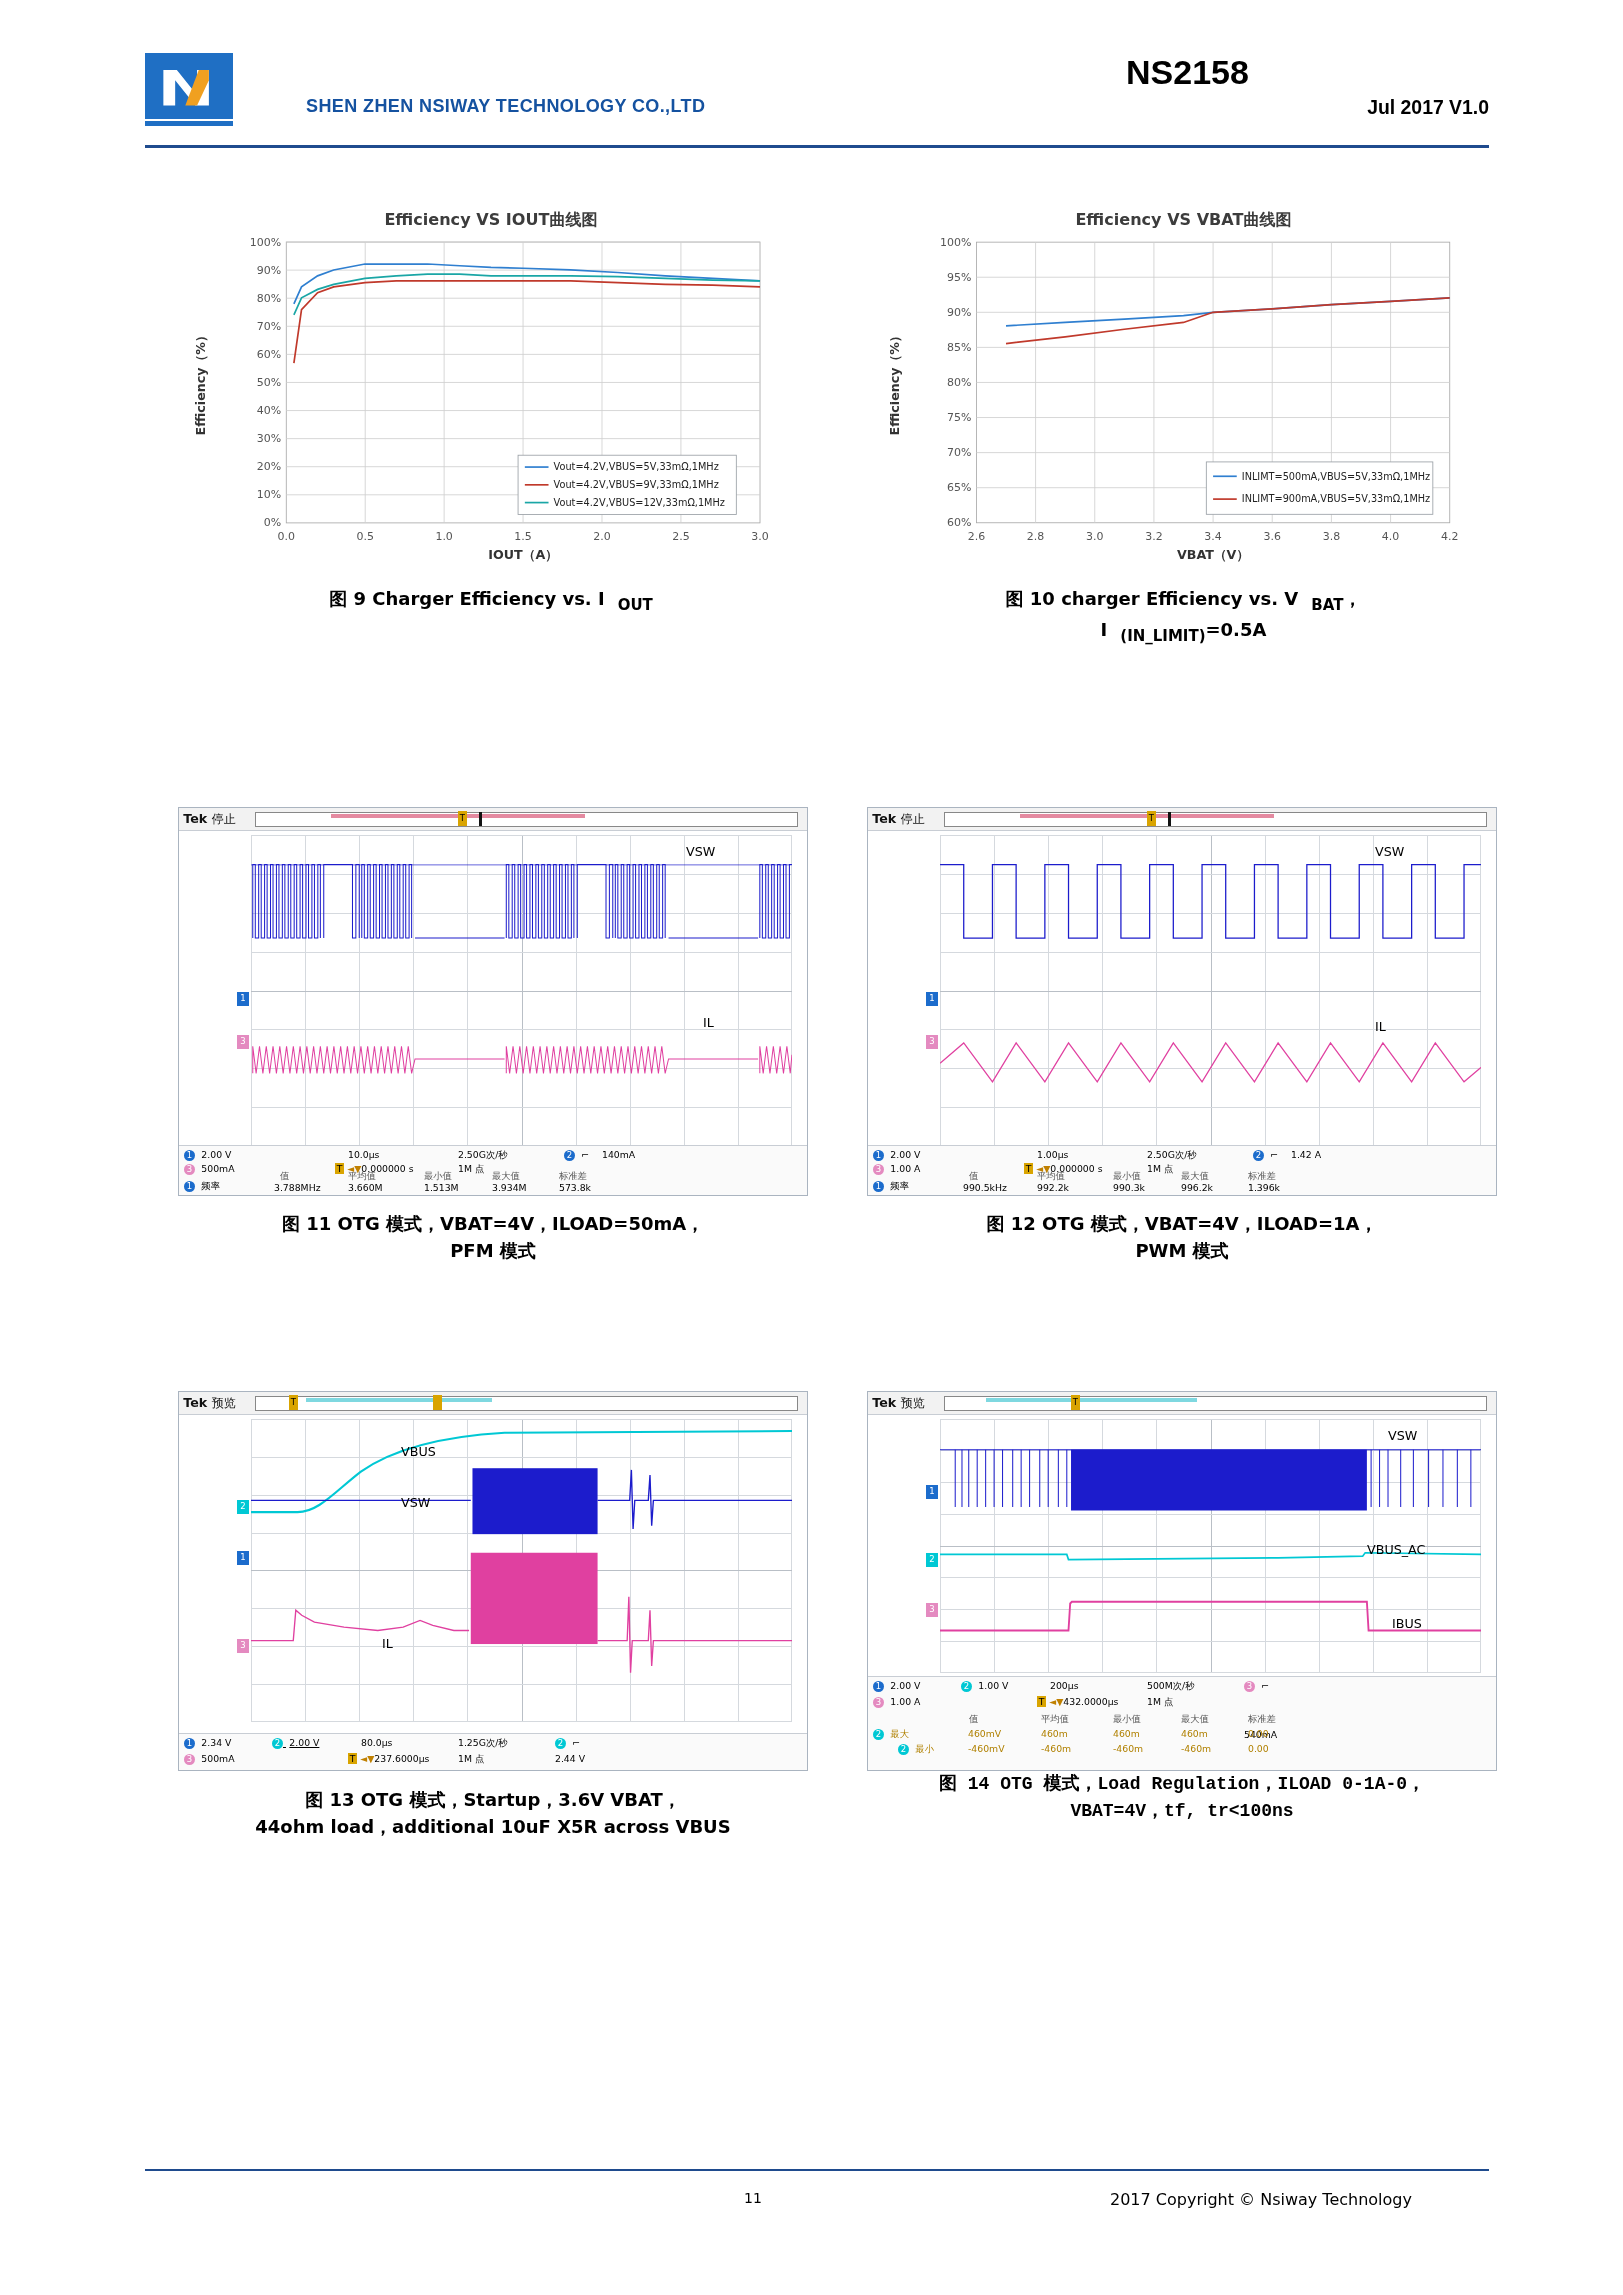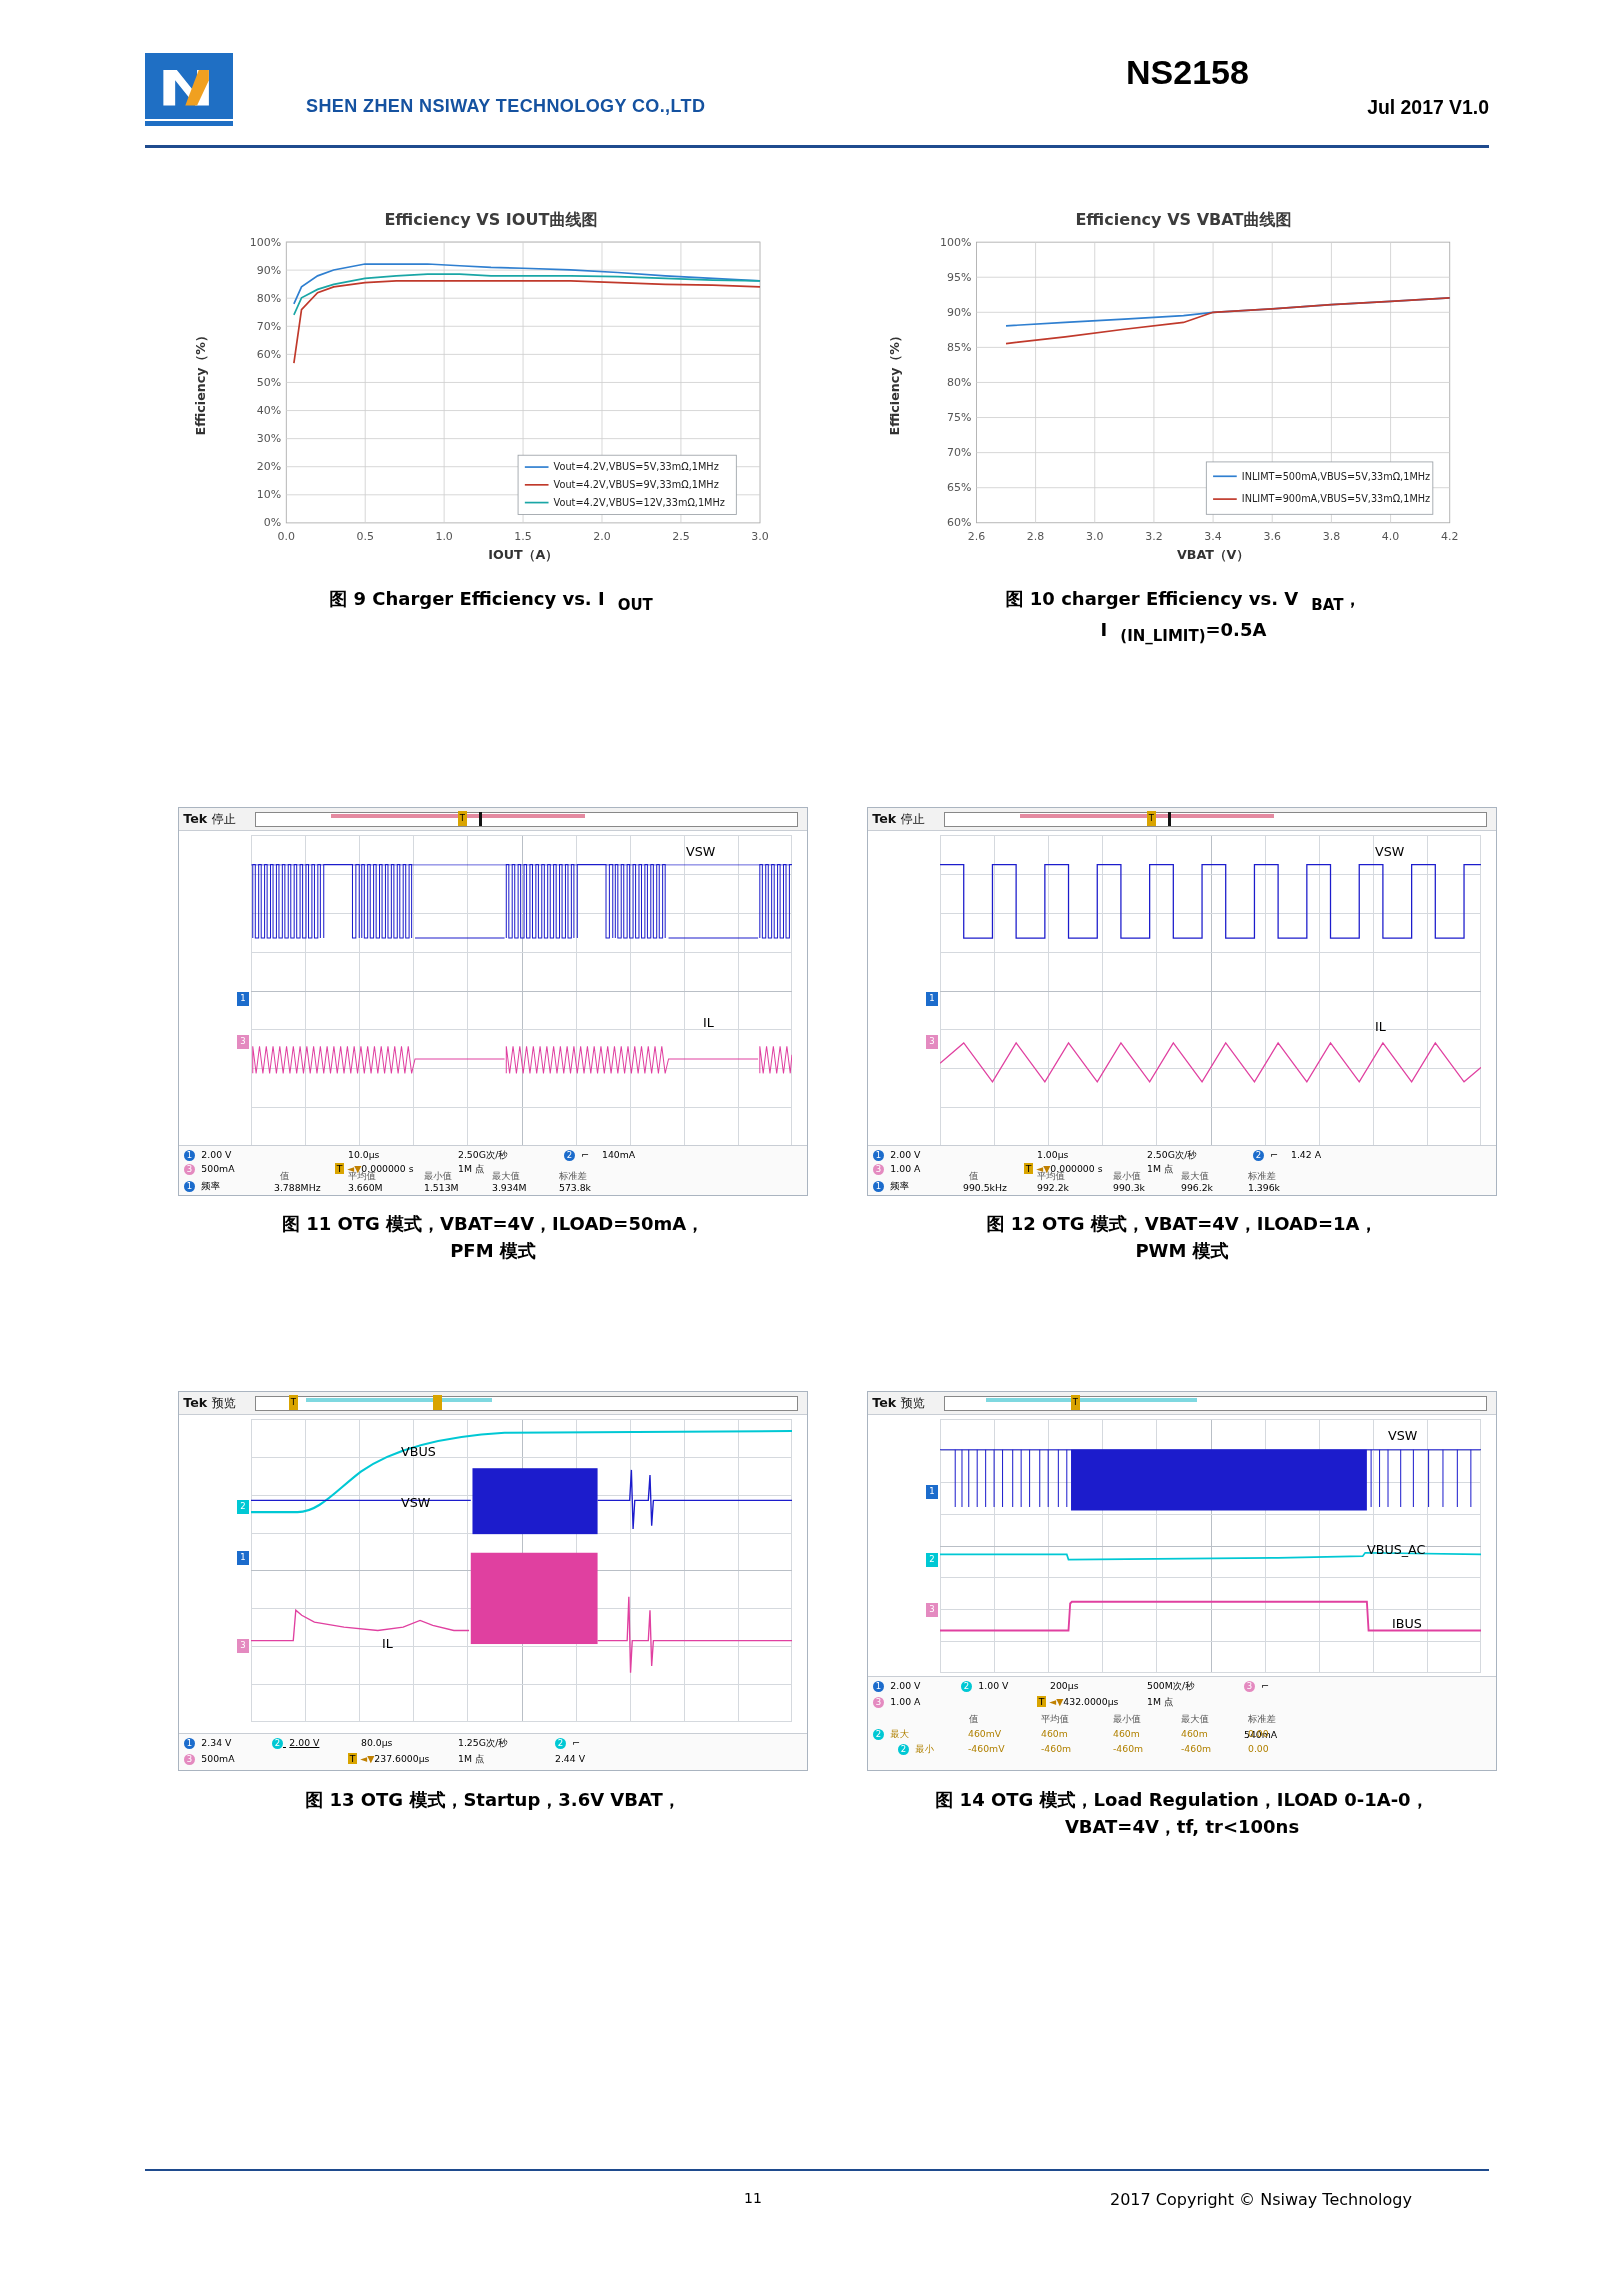--- a/index.html
+++ b/index.html
@@ -560,20 +560,21 @@
         <div class="meas-row" style="left:279px; top:18.6px;">1M 点</div>
         <div class="meas-row" style="left:376px; top:3.4px;">
           <span class="ch-badge" style="background:#00c8d4;">2</span>
           <span style="margin-left:3.4px;">⌐</span>
         </div>
         <div class="meas-row" style="left:376px; top:18.6px;">2.44 V</div>
       </div>
     </div>
     <div class="fig-caption" style="margin-top:15px;">
       <div>图 13 OTG 模式，Startup，3.6V VBAT，</div>
+      <div>44ohm load，additional 10uF X5R across VBUS</div>
     </div>
   </div>
 
   <div class="fig" style="left:867px; top:1391px; width:630px;">
     <div class="scope" style="width:630px; height:380px;">
       <div class="scope-topbar"></div>
       <div class="scope-tek">Tek&nbsp;<span class="state">预览</span></div>
       <div class="scope-bar-outline" style="left:76px; width:541px;"></div>
       <div class="scope-bar-fill" style="left:118px; width:211px; background:#7fd8e0;"></div>
       <div class="scope-marker" style="left:203px;">T</div>
@@ -693,21 +694,21 @@
           <span class="ch-badge" style="background:#00c8d4;">2</span>
           <span style="margin-left:3.4px;">最小</span>
         </div>
         <div class="meas-row" style="left:100px; top:66px; color:#b08000;">-460mV</div>
         <div class="meas-row" style="left:173px; top:66px; color:#b08000;">-460m</div>
         <div class="meas-row" style="left:245px; top:66px; color:#b08000;">-460m</div>
         <div class="meas-row" style="left:313px; top:66px; color:#b08000;">-460m</div>
         <div class="meas-row" style="left:380px; top:66px; color:#b08000;">0.00</div>
       </div>
     </div>
-    <div class="fig-caption" style="margin-top:15px;">
+    <div class="fig-caption" style="font-family:Liberation Mono, monospace;">
       <div>图 14 OTG 模式，Load Regulation，ILOAD 0-1A-0，</div>
       <div>VBAT=4V，tf, tr&lt;100ns</div>
     </div>
   </div>
 
   <div class="footer-rule"></div>
   <div class="footer-page">11</div>
   <div class="footer-copy">2017 Copyright © Nsiway Technology</div>
 
 </div>

